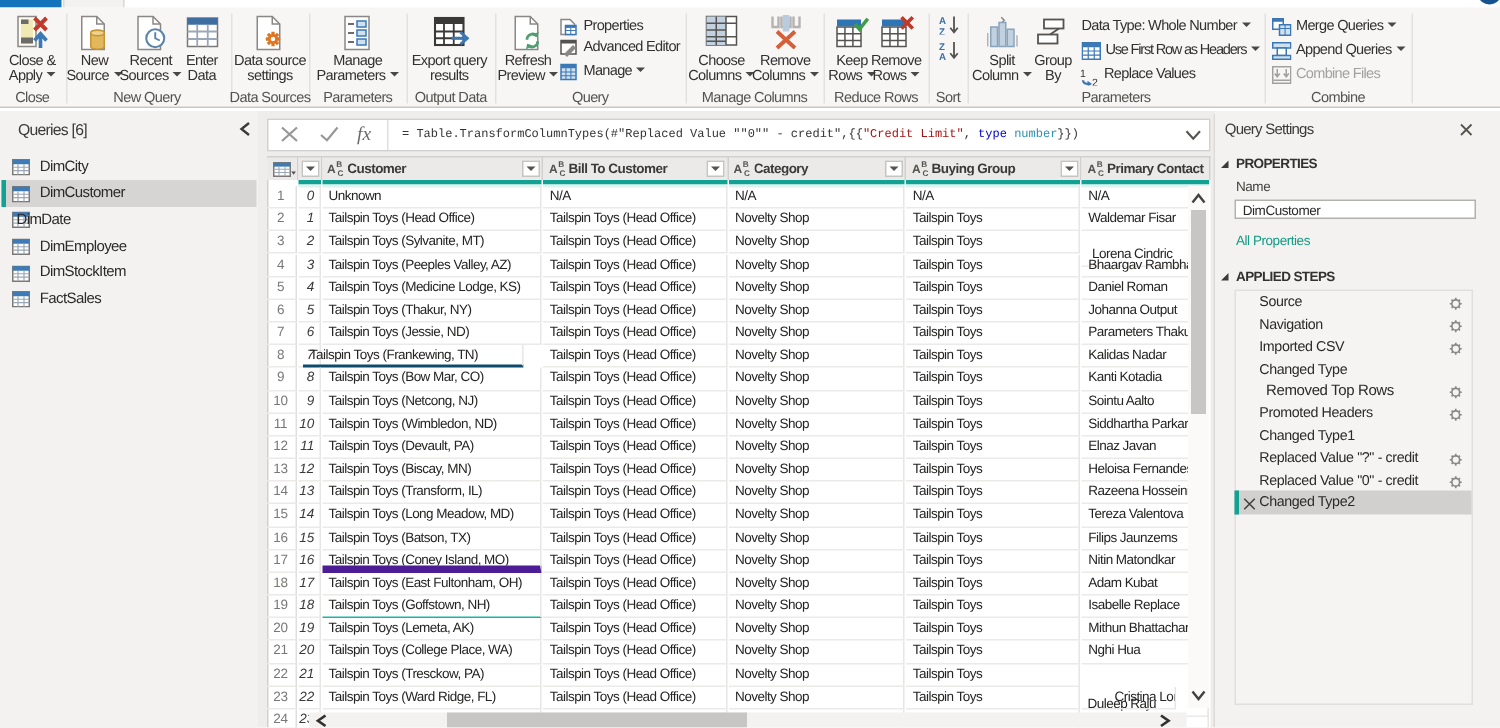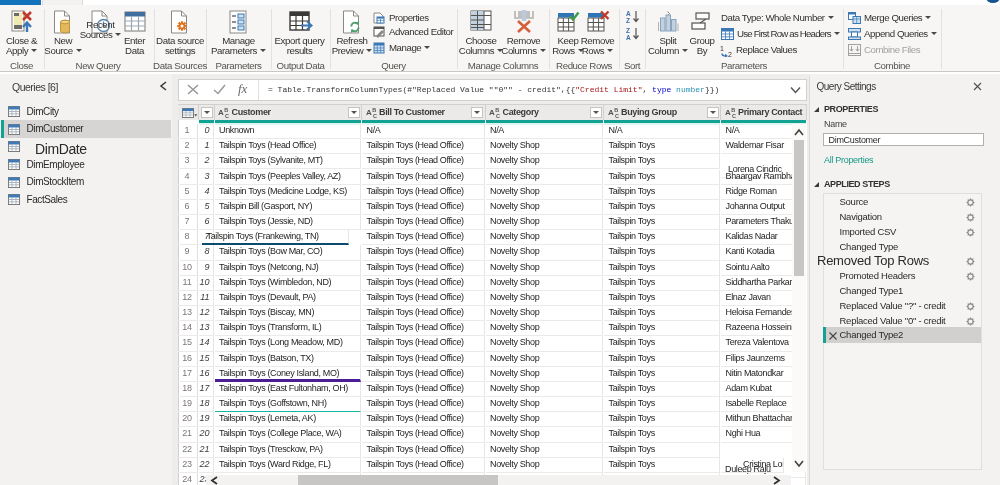--- a/index.html
+++ b/index.html
@@ -60,21 +60,21 @@
   </div>
 <div class="a btxt" style="left:-2px;top:36px;width:130px">New<br>Source<span class="car"></span></div>
 <div class="a" style="left:89.5px;top:10px;width:22px;height:24px">
     <svg width="21" height="24" viewBox="0 0 21 24">
       <path d="M2 1 H12 L17 6 V23 H2 Z" fill="#fff" stroke="#8a8886"></path>
       <path d="M12 1 L12 6 L17 6" fill="none" stroke="#8a8886"></path>
 <circle cx="13.5" cy="15.5" r="6" fill="#fff" stroke="#5b84a8" stroke-width="1.4"></circle>
 <path d="M13.5 11.5 V15.5 L16.5 17" stroke="#5b84a8" stroke-width="1.3" fill="none"></path>
     </svg>
   </div>
-<div class="a btxt" style="left:35.5px;top:20px;width:130px">Recent<br>Sources<span class="car"></span></div>
+<div class="a btxt" style="left:35.5px;top:36px;width:130px">Recent<br>Sources<span class="car"></span></div>
 <div class="a" style="left:123.5px;top:10px;width:22px;height:24px">
     <svg width="22" height="24" viewBox="0 0 22 24">
 <rect x="1" y="2" width="20" height="19" fill="#fff" stroke="#7a7876"></rect>
 <rect x="1" y="2" width="20" height="4.5" fill="#3e6fa0"></rect>
 <path d="M1 11 H21 M1 16 H21 M7.5 6.5 V21 M14.5 6.5 V21" stroke="#9aa7b5" stroke-width="1.2" fill="none"></path>
 </svg>
   </div>
 <div class="a btxt" style="left:69.5px;top:36px;width:130px">Enter<br>Data</div>
 <div class="a" style="left:169px;top:10px;width:22px;height:24px">
     <svg width="20" height="24" viewBox="0 0 19 24">
@@ -278,21 +278,21 @@
     </svg>
   </div>
 <div class="a" style="left:26.5px;top:123.30000000000001px;font-size:10px;letter-spacing:-0.4px;color:#2b2a29">DimCustomer</div>
 <div class="a" style="left:7.5px;top:141.4px;width:12px;height:11px">
     <svg width="12" height="11" viewBox="0 0 12 11">
 <rect x="0.5" y="0.5" width="11" height="10" fill="#fff" stroke="#7a7876"></rect>
 <rect x="0.5" y="0.5" width="11" height="3" fill="#3e7bb6"></rect>
 <path d="M0.5 5.5 H11.5 M0.5 7.8 H11.5 M4 3.5 V10.5 M8 3.5 V10.5" stroke="#9aa7b5" stroke-width="0.8"></path>
     </svg>
   </div>
-<div class="a" style="left:35px;top:140.9px;font-size:14px;letter-spacing:-0.4px;color:#2b2a29">DimDate</div>
+<div class="a" style="left:11px;top:140.9px;font-size:10px;letter-spacing:-0.4px;color:#2b2a29">DimDate</div>
 <div class="a" style="left:7.5px;top:159.0px;width:12px;height:11px">
     <svg width="12" height="11" viewBox="0 0 12 11">
 <rect x="0.5" y="0.5" width="11" height="10" fill="#fff" stroke="#7a7876"></rect>
 <rect x="0.5" y="0.5" width="11" height="3" fill="#3e7bb6"></rect>
 <path d="M0.5 5.5 H11.5 M0.5 7.8 H11.5 M4 3.5 V10.5 M8 3.5 V10.5" stroke="#9aa7b5" stroke-width="0.8"></path>
     </svg>
   </div>
 <div class="a" style="left:26.5px;top:158.5px;font-size:10px;letter-spacing:-0.4px;color:#2b2a29">DimEmployee</div>
 <div class="a" style="left:7.5px;top:176.6px;width:12px;height:11px">
     <svg width="12" height="11" viewBox="0 0 12 11">
@@ -436,24 +436,24 @@
 <div class="a" style="left:362.0px;top:169.51px;width:122.5px;height:15.17px;border-bottom:1px solid #ebeae9;border-right:1px solid #e8e6e4;color:#252423;font-size:9px;letter-spacing:-0.35px;line-height:13.17px;padding-left:4.5px;overflow:hidden;white-space:nowrap">Tailspin Toys (Head Office)</div>
 <div class="a" style="left:485.5px;top:169.51px;width:117.5px;height:15.17px;border-bottom:1px solid #ebeae9;border-right:1px solid #e8e6e4;color:#252423;font-size:9px;letter-spacing:-0.35px;line-height:13.17px;padding-left:4.5px;overflow:hidden;white-space:nowrap">Novelty Shop</div>
 <div class="a" style="left:604.0px;top:169.51px;width:116px;height:15.17px;border-bottom:1px solid #ebeae9;border-right:1px solid #e8e6e4;color:#252423;font-size:9px;letter-spacing:-0.35px;line-height:13.17px;padding-left:4.5px;overflow:hidden;white-space:nowrap">Tailspin Toys</div>
 <div class="a" style="left:721.0px;top:169.51px;width:84.5px;height:15.17px;border-bottom:1px solid #ebeae9;border-right:1px solid #e8e6e4;color:#252423;font-size:9px;letter-spacing:-0.35px;line-height:13.17px;padding-left:4.5px;overflow:hidden;white-space:nowrap">Bhaargav Rambhatl</div>
 <div class="a" style="left:177.5px;top:184.68px;width:20px;height:15.17px;border-bottom:1px solid #ebeae9;border-right:1px solid #e1dfdd;color:#7a7876;font-size:9px;letter-spacing:-0.2px;line-height:13.17px;text-align:center">5</div>
 <div class="a" style="left:198.5px;top:184.68px;width:15px;height:15.17px;border-bottom:1px solid #ebeae9;border-right:1px solid #e8e6e4;color:#3b3a39;font-size:9px;font-style:italic;line-height:13.17px;text-align:right;padding-right:3px">4</div>
 <div class="a" style="left:214.5px;top:184.68px;width:146.5px;height:15.17px;border-bottom:1px solid #ebeae9;border-right:1px solid #e8e6e4;color:#252423;font-size:9px;letter-spacing:-0.35px;line-height:13.17px;padding-left:4.5px;overflow:hidden;white-space:nowrap">Tailspin Toys (Medicine Lodge, KS)</div>
 <div class="a" style="left:362.0px;top:184.68px;width:122.5px;height:15.17px;border-bottom:1px solid #ebeae9;border-right:1px solid #e8e6e4;color:#252423;font-size:9px;letter-spacing:-0.35px;line-height:13.17px;padding-left:4.5px;overflow:hidden;white-space:nowrap">Tailspin Toys (Head Office)</div>
 <div class="a" style="left:485.5px;top:184.68px;width:117.5px;height:15.17px;border-bottom:1px solid #ebeae9;border-right:1px solid #e8e6e4;color:#252423;font-size:9px;letter-spacing:-0.35px;line-height:13.17px;padding-left:4.5px;overflow:hidden;white-space:nowrap">Novelty Shop</div>
 <div class="a" style="left:604.0px;top:184.68px;width:116px;height:15.17px;border-bottom:1px solid #ebeae9;border-right:1px solid #e8e6e4;color:#252423;font-size:9px;letter-spacing:-0.35px;line-height:13.17px;padding-left:4.5px;overflow:hidden;white-space:nowrap">Tailspin Toys</div>
-<div class="a" style="left:721.0px;top:184.68px;width:84.5px;height:15.17px;border-bottom:1px solid #ebeae9;border-right:1px solid #e8e6e4;color:#252423;font-size:9px;letter-spacing:-0.35px;line-height:13.17px;padding-left:4.5px;overflow:hidden;white-space:nowrap">Ridge Roman</div>
+<div class="a" style="left:721.0px;top:184.68px;width:84.5px;height:15.17px;border-bottom:1px solid #ebeae9;border-right:1px solid #e8e6e4;color:#252423;font-size:9px;letter-spacing:-0.35px;line-height:13.17px;padding-left:4.5px;overflow:hidden;white-space:nowrap">Daniel Roman</div>
 <div class="a" style="left:177.5px;top:199.85px;width:20px;height:15.17px;border-bottom:1px solid #ebeae9;border-right:1px solid #e1dfdd;color:#7a7876;font-size:9px;letter-spacing:-0.2px;line-height:13.17px;text-align:center">6</div>
 <div class="a" style="left:198.5px;top:199.85px;width:15px;height:15.17px;border-bottom:1px solid #ebeae9;border-right:1px solid #e8e6e4;color:#3b3a39;font-size:9px;font-style:italic;line-height:13.17px;text-align:right;padding-right:3px">5</div>
-<div class="a" style="left:214.5px;top:199.85px;width:146.5px;height:15.17px;border-bottom:1px solid #ebeae9;border-right:1px solid #e8e6e4;color:#252423;font-size:9px;letter-spacing:-0.35px;line-height:13.17px;padding-left:4.5px;overflow:hidden;white-space:nowrap">Tailspin Bill (Gasport, NY)</div>
+<div class="a" style="left:214.5px;top:199.85px;width:146.5px;height:15.17px;border-bottom:1px solid #ebeae9;border-right:1px solid #e8e6e4;color:#252423;font-size:9px;letter-spacing:-0.35px;line-height:13.17px;padding-left:4.5px;overflow:hidden;white-space:nowrap">Tailspin Toys (Thakur, NY)</div>
 <div class="a" style="left:362.0px;top:199.85px;width:122.5px;height:15.17px;border-bottom:1px solid #ebeae9;border-right:1px solid #e8e6e4;color:#252423;font-size:9px;letter-spacing:-0.35px;line-height:13.17px;padding-left:4.5px;overflow:hidden;white-space:nowrap">Tailspin Toys (Head Office)</div>
 <div class="a" style="left:485.5px;top:199.85px;width:117.5px;height:15.17px;border-bottom:1px solid #ebeae9;border-right:1px solid #e8e6e4;color:#252423;font-size:9px;letter-spacing:-0.35px;line-height:13.17px;padding-left:4.5px;overflow:hidden;white-space:nowrap">Novelty Shop</div>
 <div class="a" style="left:604.0px;top:199.85px;width:116px;height:15.17px;border-bottom:1px solid #ebeae9;border-right:1px solid #e8e6e4;color:#252423;font-size:9px;letter-spacing:-0.35px;line-height:13.17px;padding-left:4.5px;overflow:hidden;white-space:nowrap">Tailspin Toys</div>
 <div class="a" style="left:721.0px;top:199.85px;width:84.5px;height:15.17px;border-bottom:1px solid #ebeae9;border-right:1px solid #e8e6e4;color:#252423;font-size:9px;letter-spacing:-0.35px;line-height:13.17px;padding-left:4.5px;overflow:hidden;white-space:nowrap">Johanna Output</div>
 <div class="a" style="left:177.5px;top:215.01999999999998px;width:20px;height:15.17px;border-bottom:1px solid #ebeae9;border-right:1px solid #e1dfdd;color:#7a7876;font-size:9px;letter-spacing:-0.2px;line-height:13.17px;text-align:center">7</div>
 <div class="a" style="left:198.5px;top:215.01999999999998px;width:15px;height:15.17px;border-bottom:1px solid #ebeae9;border-right:1px solid #e8e6e4;color:#3b3a39;font-size:9px;font-style:italic;line-height:13.17px;text-align:right;padding-right:3px">6</div>
 <div class="a" style="left:214.5px;top:215.01999999999998px;width:146.5px;height:15.17px;border-bottom:1px solid #ebeae9;border-right:1px solid #e8e6e4;color:#252423;font-size:9px;letter-spacing:-0.35px;line-height:13.17px;padding-left:4.5px;overflow:hidden;white-space:nowrap">Tailspin Toys (Jessie, ND)</div>
 <div class="a" style="left:362.0px;top:215.01999999999998px;width:122.5px;height:15.17px;border-bottom:1px solid #ebeae9;border-right:1px solid #e8e6e4;color:#252423;font-size:9px;letter-spacing:-0.35px;line-height:13.17px;padding-left:4.5px;overflow:hidden;white-space:nowrap">Tailspin Toys (Head Office)</div>
 <div class="a" style="left:485.5px;top:215.01999999999998px;width:117.5px;height:15.17px;border-bottom:1px solid #ebeae9;border-right:1px solid #e8e6e4;color:#252423;font-size:9px;letter-spacing:-0.35px;line-height:13.17px;padding-left:4.5px;overflow:hidden;white-space:nowrap">Novelty Shop</div>
 <div class="a" style="left:604.0px;top:215.01999999999998px;width:116px;height:15.17px;border-bottom:1px solid #ebeae9;border-right:1px solid #e8e6e4;color:#252423;font-size:9px;letter-spacing:-0.35px;line-height:13.17px;padding-left:4.5px;overflow:hidden;white-space:nowrap">Tailspin Toys</div>
@@ -516,21 +516,21 @@
 <div class="a" style="left:721.0px;top:336.38px;width:84.5px;height:15.17px;border-bottom:1px solid #ebeae9;border-right:1px solid #e8e6e4;color:#252423;font-size:9px;letter-spacing:-0.35px;line-height:13.17px;padding-left:4.5px;overflow:hidden;white-space:nowrap">Tereza Valentova</div>
 <div class="a" style="left:177.5px;top:351.55px;width:20px;height:15.17px;border-bottom:1px solid #ebeae9;border-right:1px solid #e1dfdd;color:#7a7876;font-size:9px;letter-spacing:-0.2px;line-height:13.17px;text-align:center">16</div>
 <div class="a" style="left:198.5px;top:351.55px;width:15px;height:15.17px;border-bottom:1px solid #ebeae9;border-right:1px solid #e8e6e4;color:#3b3a39;font-size:9px;font-style:italic;line-height:13.17px;text-align:right;padding-right:3px">15</div>
 <div class="a" style="left:214.5px;top:351.55px;width:146.5px;height:15.17px;border-bottom:1px solid #ebeae9;border-right:1px solid #e8e6e4;color:#252423;font-size:9px;letter-spacing:-0.35px;line-height:13.17px;padding-left:4.5px;overflow:hidden;white-space:nowrap">Tailspin Toys (Batson, TX)</div>
 <div class="a" style="left:362.0px;top:351.55px;width:122.5px;height:15.17px;border-bottom:1px solid #ebeae9;border-right:1px solid #e8e6e4;color:#252423;font-size:9px;letter-spacing:-0.35px;line-height:13.17px;padding-left:4.5px;overflow:hidden;white-space:nowrap">Tailspin Toys (Head Office)</div>
 <div class="a" style="left:485.5px;top:351.55px;width:117.5px;height:15.17px;border-bottom:1px solid #ebeae9;border-right:1px solid #e8e6e4;color:#252423;font-size:9px;letter-spacing:-0.35px;line-height:13.17px;padding-left:4.5px;overflow:hidden;white-space:nowrap">Novelty Shop</div>
 <div class="a" style="left:604.0px;top:351.55px;width:116px;height:15.17px;border-bottom:1px solid #ebeae9;border-right:1px solid #e8e6e4;color:#252423;font-size:9px;letter-spacing:-0.35px;line-height:13.17px;padding-left:4.5px;overflow:hidden;white-space:nowrap">Tailspin Toys</div>
 <div class="a" style="left:721.0px;top:351.55px;width:84.5px;height:15.17px;border-bottom:1px solid #ebeae9;border-right:1px solid #e8e6e4;color:#252423;font-size:9px;letter-spacing:-0.35px;line-height:13.17px;padding-left:4.5px;overflow:hidden;white-space:nowrap">Filips Jaunzems</div>
 <div class="a" style="left:177.5px;top:366.72px;width:20px;height:15.17px;border-bottom:1px solid #ebeae9;border-right:1px solid #e1dfdd;color:#7a7876;font-size:9px;letter-spacing:-0.2px;line-height:13.17px;text-align:center">17</div>
 <div class="a" style="left:198.5px;top:366.72px;width:15px;height:15.17px;border-bottom:1px solid #ebeae9;border-right:1px solid #e8e6e4;color:#3b3a39;font-size:9px;font-style:italic;line-height:13.17px;text-align:right;padding-right:3px">16</div>
-<div class="a" style="left:214.5px;top:366.72px;width:146.5px;height:15.17px;border-bottom:3px solid #4c1d95;border-right:1px solid #e8e6e4;color:#252423;font-size:9px;letter-spacing:-0.35px;line-height:13.17px;padding-left:4.5px;overflow:hidden;white-space:nowrap">Tailspin Toys (Coney Island, MO)</div>
+<div class="a" style="left:214.5px;top:366.72px;width:146.5px;height:15.17px;border-bottom:5px solid #4c1d95;border-right:1px solid #e8e6e4;color:#252423;font-size:9px;letter-spacing:-0.35px;line-height:13.17px;padding-left:4.5px;overflow:hidden;white-space:nowrap">Tailspin Toys (Coney Island, MO)</div>
 <div class="a" style="left:362.0px;top:366.72px;width:122.5px;height:15.17px;border-bottom:1px solid #ebeae9;border-right:1px solid #e8e6e4;color:#252423;font-size:9px;letter-spacing:-0.35px;line-height:13.17px;padding-left:4.5px;overflow:hidden;white-space:nowrap">Tailspin Toys (Head Office)</div>
 <div class="a" style="left:485.5px;top:366.72px;width:117.5px;height:15.17px;border-bottom:1px solid #ebeae9;border-right:1px solid #e8e6e4;color:#252423;font-size:9px;letter-spacing:-0.35px;line-height:13.17px;padding-left:4.5px;overflow:hidden;white-space:nowrap">Novelty Shop</div>
 <div class="a" style="left:604.0px;top:366.72px;width:116px;height:15.17px;border-bottom:1px solid #ebeae9;border-right:1px solid #e8e6e4;color:#252423;font-size:9px;letter-spacing:-0.35px;line-height:13.17px;padding-left:4.5px;overflow:hidden;white-space:nowrap">Tailspin Toys</div>
 <div class="a" style="left:721.0px;top:366.72px;width:84.5px;height:15.17px;border-bottom:1px solid #ebeae9;border-right:1px solid #e8e6e4;color:#252423;font-size:9px;letter-spacing:-0.35px;line-height:13.17px;padding-left:4.5px;overflow:hidden;white-space:nowrap">Nitin Matondkar</div>
 <div class="a" style="left:177.5px;top:381.89px;width:20px;height:15.17px;border-bottom:1px solid #ebeae9;border-right:1px solid #e1dfdd;color:#7a7876;font-size:9px;letter-spacing:-0.2px;line-height:13.17px;text-align:center">18</div>
 <div class="a" style="left:198.5px;top:381.89px;width:15px;height:15.17px;border-bottom:1px solid #ebeae9;border-right:1px solid #e8e6e4;color:#3b3a39;font-size:9px;font-style:italic;line-height:13.17px;text-align:right;padding-right:3px">17</div>
 <div class="a" style="left:214.5px;top:381.89px;width:146.5px;height:15.17px;border-bottom:1px solid #ebeae9;border-right:1px solid #e8e6e4;color:#252423;font-size:9px;letter-spacing:-0.35px;line-height:13.17px;padding-left:4.5px;overflow:hidden;white-space:nowrap">Tailspin Toys (East Fultonham, OH)</div>
 <div class="a" style="left:362.0px;top:381.89px;width:122.5px;height:15.17px;border-bottom:1px solid #ebeae9;border-right:1px solid #e8e6e4;color:#252423;font-size:9px;letter-spacing:-0.35px;line-height:13.17px;padding-left:4.5px;overflow:hidden;white-space:nowrap">Tailspin Toys (Head Office)</div>
 <div class="a" style="left:485.5px;top:381.89px;width:117.5px;height:15.17px;border-bottom:1px solid #ebeae9;border-right:1px solid #e8e6e4;color:#252423;font-size:9px;letter-spacing:-0.35px;line-height:13.17px;padding-left:4.5px;overflow:hidden;white-space:nowrap">Novelty Shop</div>
 <div class="a" style="left:604.0px;top:381.89px;width:116px;height:15.17px;border-bottom:1px solid #ebeae9;border-right:1px solid #e8e6e4;color:#252423;font-size:9px;letter-spacing:-0.35px;line-height:13.17px;padding-left:4.5px;overflow:hidden;white-space:nowrap">Tailspin Toys</div>
@@ -637,21 +637,21 @@
 <div class="a" style="left:839.5px;top:224.79999999999998px;font-size:9.5px;letter-spacing:-0.25px;color:#2b2a29;line-height:14.8px;white-space:nowrap">Imported CSV</div>
 <div class="a" style="left:966px;top:227.79999999999998px">
     <svg width="9" height="9" viewBox="0 0 9 9">
 <g stroke="#8a8886" stroke-width="1.1" fill="none">
 <circle cx="4.5" cy="4.5" r="2.6"></circle>
 <path d="M4.5 0.5 V2 M4.5 7 V8.5 M0.5 4.5 H2 M7 4.5 H8.5 M1.7 1.7 L2.7 2.7 M6.3 6.3 L7.3 7.3 M7.3 1.7 L6.3 2.7 M2.7 6.3 L1.7 7.3"></path>
       </g>
     </svg>
   </div>
 <div class="a" style="left:839.5px;top:239.6px;font-size:9.5px;letter-spacing:-0.25px;color:#2b2a29;line-height:14.8px;white-space:nowrap">Changed Type</div>
-<div class="a" style="left:817px;top:254.39999999999998px;font-size:13px;letter-spacing:-0.25px;color:#2b2a29;line-height:14.8px;white-space:nowrap">Removed Top Rows</div>
+<div class="a" style="left:844px;top:254.39999999999998px;font-size:10px;letter-spacing:-0.25px;color:#2b2a29;line-height:14.8px;white-space:nowrap">Removed Top Rows</div>
 <div class="a" style="left:966px;top:257.4px">
     <svg width="9" height="9" viewBox="0 0 9 9">
 <g stroke="#8a8886" stroke-width="1.1" fill="none">
 <circle cx="4.5" cy="4.5" r="2.6"></circle>
 <path d="M4.5 0.5 V2 M4.5 7 V8.5 M0.5 4.5 H2 M7 4.5 H8.5 M1.7 1.7 L2.7 2.7 M6.3 6.3 L7.3 7.3 M7.3 1.7 L6.3 2.7 M2.7 6.3 L1.7 7.3"></path>
       </g>
     </svg>
   </div>
 <div class="a" style="left:839.5px;top:269.2px;font-size:9.5px;letter-spacing:-0.25px;color:#2b2a29;line-height:14.8px;white-space:nowrap">Promoted Headers</div>
 <div class="a" style="left:966px;top:272.2px">

